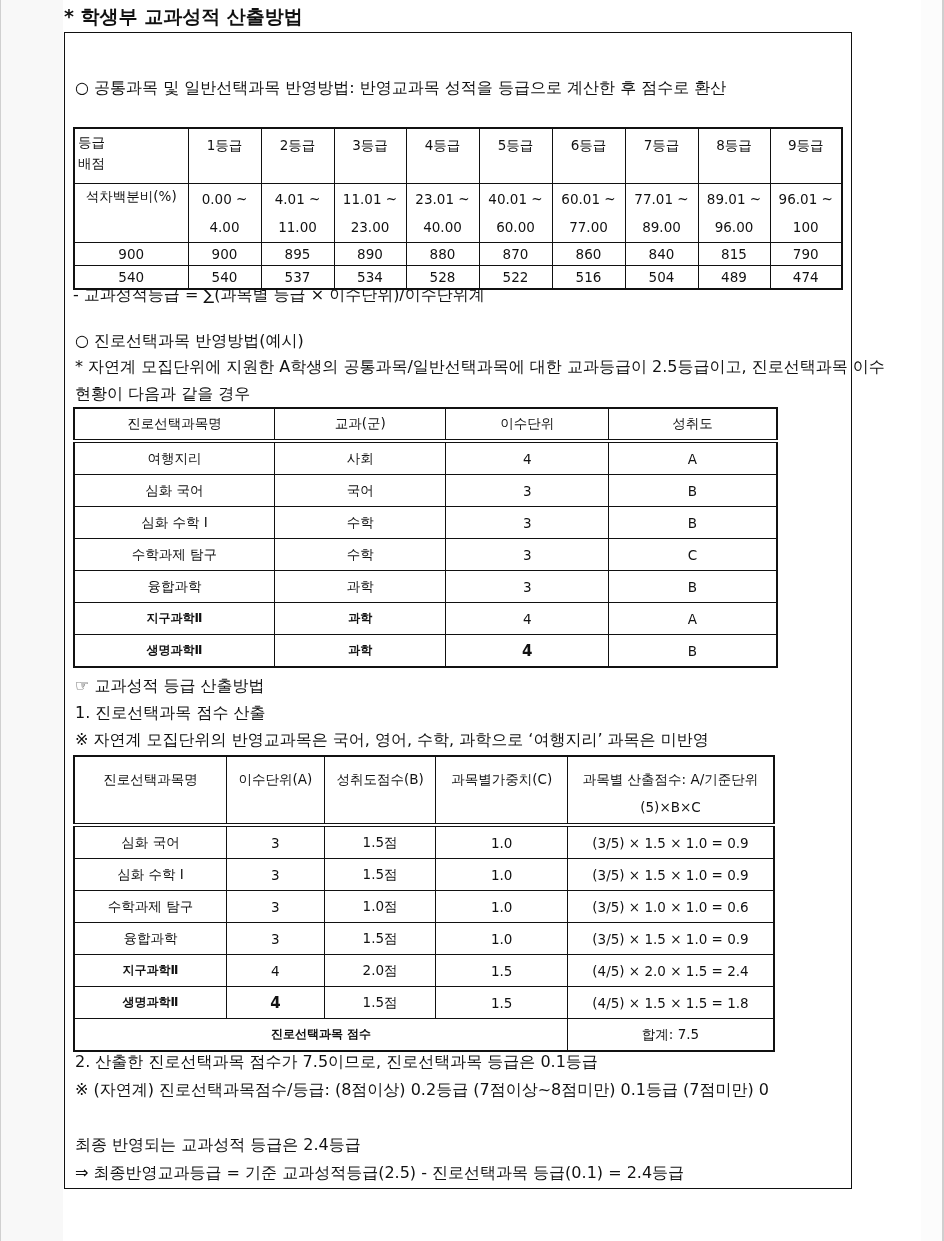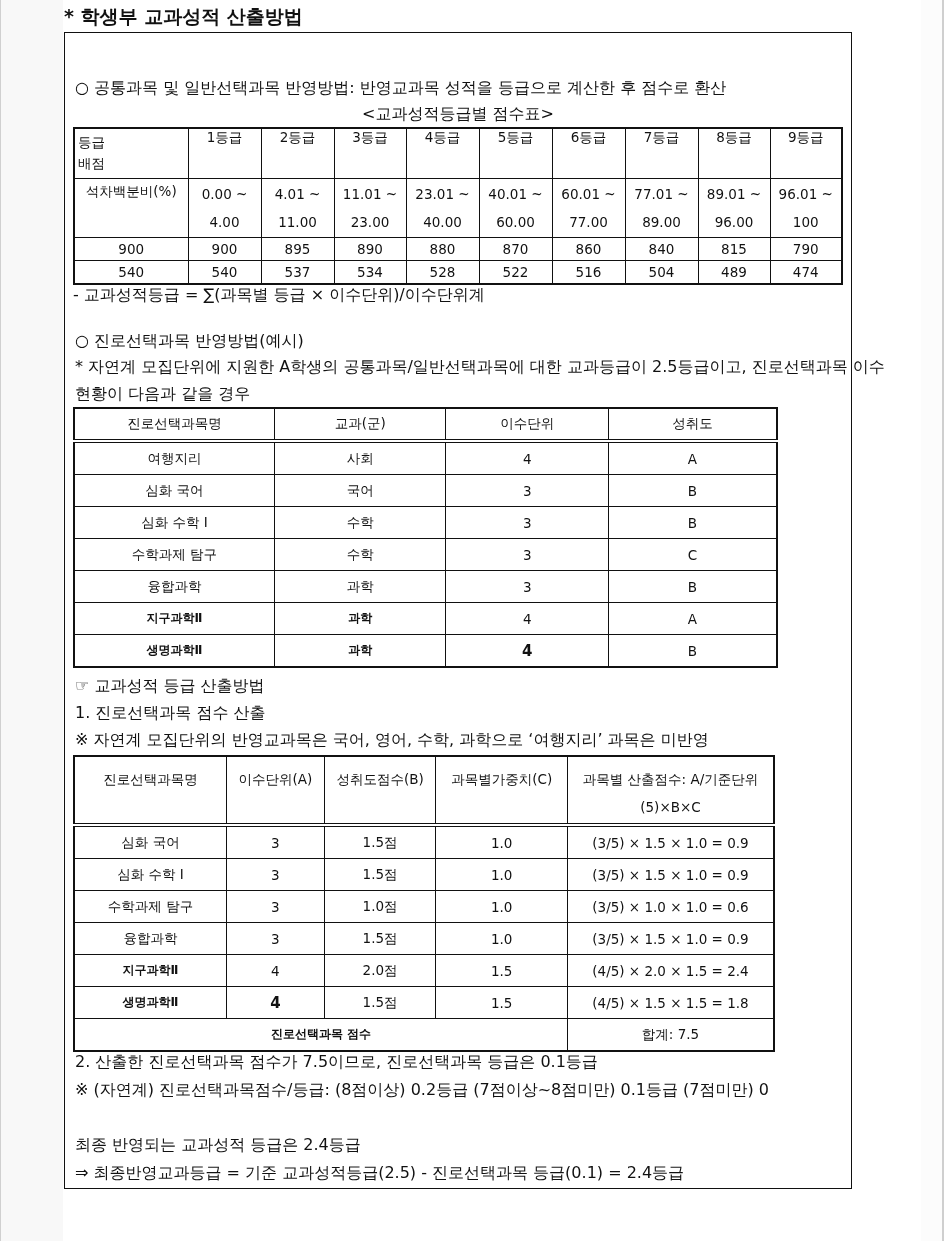--- a/index.html
+++ b/index.html
@@ -14,21 +14,21 @@
   .page { position: absolute; left: 63px; top: 0; width: 858px; height: 1241px; background: #ffffff; }
   .doc-title { position: absolute; left: 64px; top: 4px; font-size: 19px; font-weight: bold; letter-spacing: 0px; }
   .box { position: absolute; left: 64px; top: 32px; width: 788px; height: 1157px; border: 1.5px solid #111; box-sizing: border-box; }
   .box-head { height: 41px; border-bottom: 1.5px solid #111; display: flex; align-items: center; justify-content: center; font-size: 14px; }
   .line { position: absolute; left: 10px; font-size: 16px; white-space: nowrap; }
   .center { left: 0; right: 0; text-align: center; }
   table { border-collapse: collapse; position: absolute; font-size: 13.5px; }
   td { text-align: center; padding: 0; border: 1px solid #111; }
   .t1 { left: 8px; top: 94px; width: 770px; border: 2px solid #111; }
   .t1 td { border: 1px solid #111; }
-  .t1 .hdr-row td { height: 46px; vertical-align: top; padding-top: 0; }
+  .t1 .hdr-row td { height: 46px; vertical-align: top; padding-top: 8px; }
   .t1 .hdr-row td.first { text-align: left; padding-left: 3px; line-height: 21px; padding-top: 3px; }
   .t1 .pct-row td { height: 54px; }
   .t1 .pct-row .sub { display: block; line-height: 28px; }
   .t1 .val-row td { height: 22px; }
   .t2 { left: 8px; top: 374px; width: 705px; border: 2px solid #111; }
   .t2 td { border: 1px solid #111; height: 31px; }
   .t2 .hdr td { border-bottom: 4px double #111; height: 30px; }
   .t3 { left: 8px; top: 722px; width: 702px; border: 2px solid #111; }
   .t3 td { border: 1px solid #111; height: 31px; }
   .t3 .hdr td { border-bottom: 4px double #111; height: 58px; vertical-align: top; padding-top: 8px; line-height: 28px; }
@@ -40,21 +40,20 @@
 
 <div class="left-gutter"></div>
 <div class="page"></div>
 <div class="right-line"></div>
 
 <div class="doc-title">* 학생부 교과성적 산출방법</div>
 
 <div class="box">
 
   <div class="line" style="top:45px">○ 공통과목 및 일반선택과목 반영방법: 반영교과목 성적을 등급으로 계산한 후 점수로 환산</div>
-  <div class="line center" style="top:71px">&lt;교과성적등급별 점수표&gt;</div>
 
   <table class="t1">
     <colgroup>
       <col style="width:114px">
         <col style="width:73px">
         <col style="width:73px">
         <col style="width:72px">
         <col style="width:73px">
         <col style="width:73px">
         <col style="width:73px">

